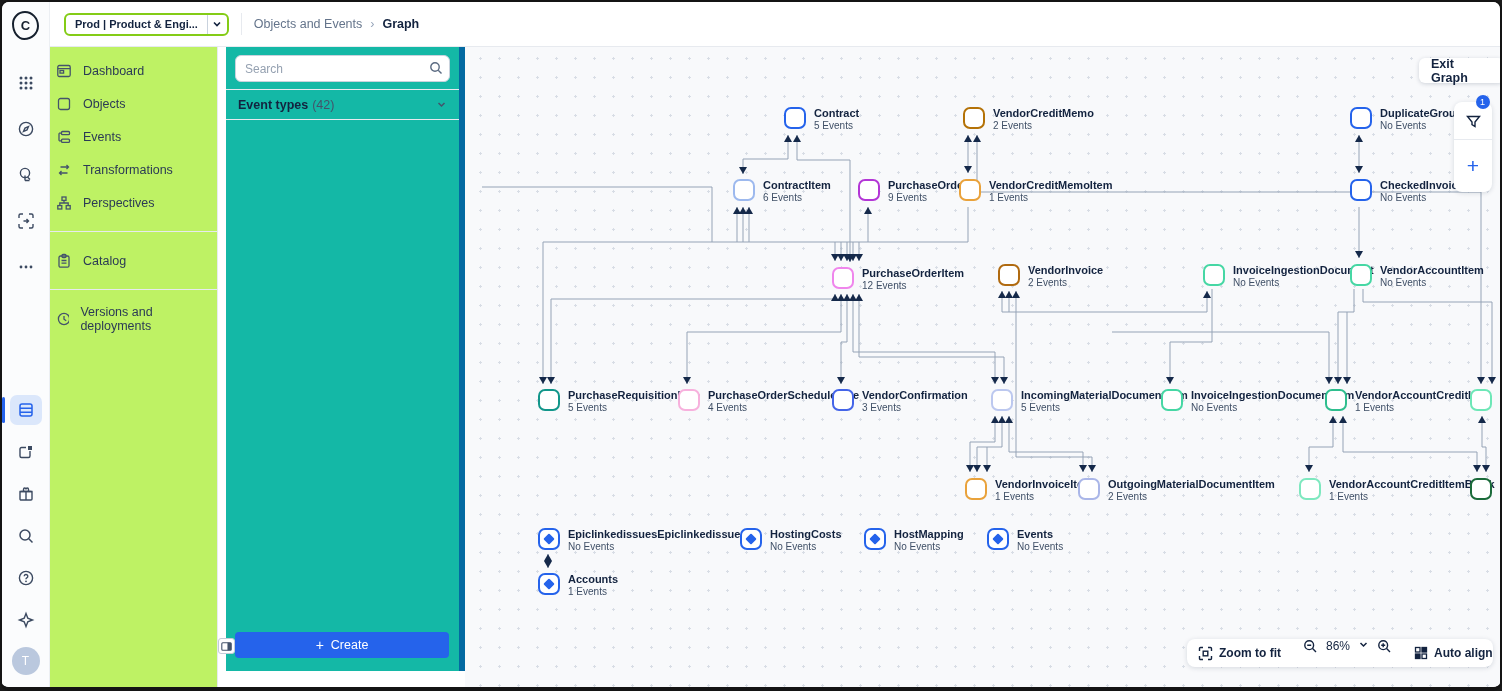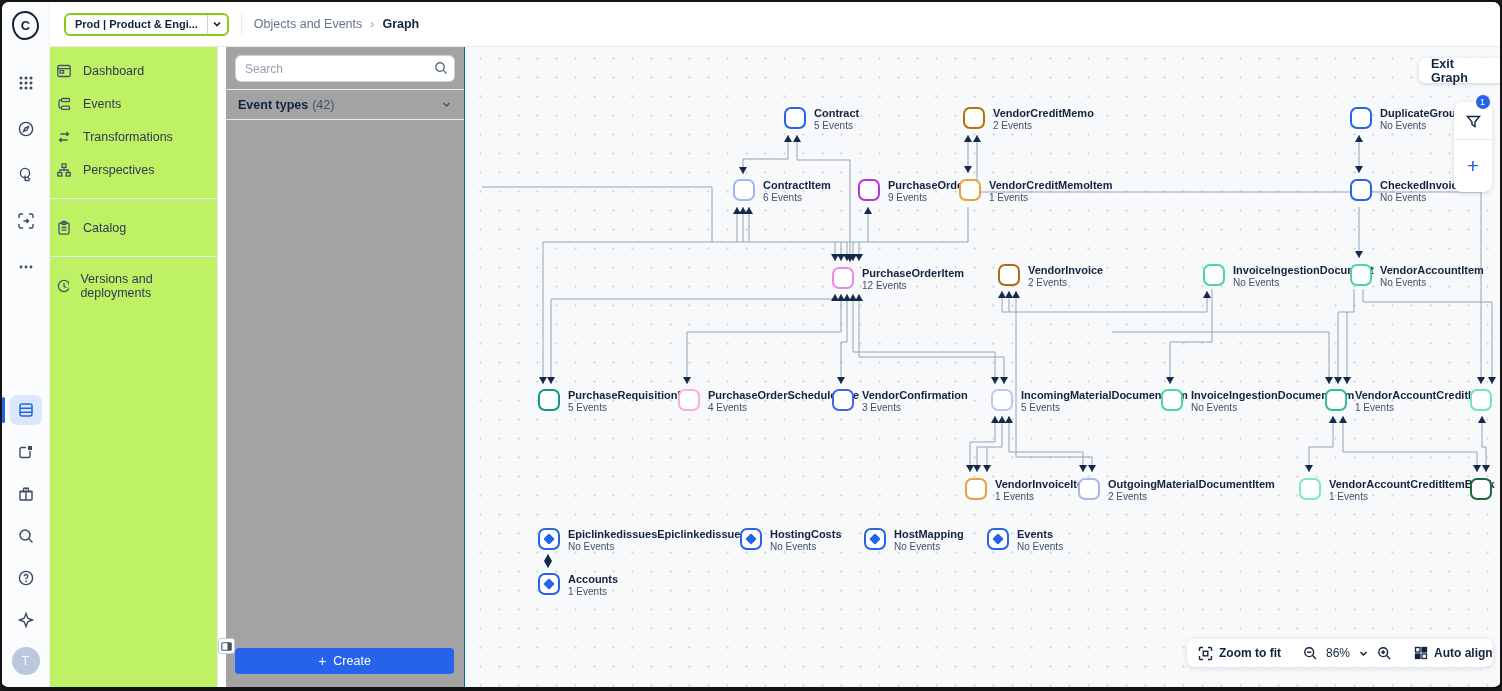--- a/index.html
+++ b/index.html
@@ -31,21 +31,21 @@
   .status-text{font-size:12px;color:#13233f;font-weight:500;}
   .tb-btn{display:flex;align-items:center;gap:6px;height:24px;padding:0 10px;background:#fff;border:1px solid #c9d2dd;border-radius:6px;font-size:12px;font-weight:600;color:#13233f;}
 
   
   .nav{position:absolute;left:40px;top:45px;width:176px;bottom:0;background:#bef264;border-right:1px solid #e7eaef;padding-top:7px;}
   .nav-item{display:flex;align-items:center;gap:11px;height:33px;padding:0 14px;font-size:12.5px;color:#2b3a55;}
   .nav-divider{height:1px;background:#e7eaef;margin:12px 0;}
   .collapse-btn{position:absolute;left:216px;top:636px;width:17px;height:16px;background:#fff;border:1px solid #c2ccd8;border-radius:3px;display:flex;align-items:center;justify-content:center;z-index:6;}
 
   
-  .types{position:absolute;left:224px;top:45px;width:239px;bottom:0;background:#a3a3a3;border-right:1px solid #0369a1;}
+  .types{position:absolute;left:224px;top:45px;width:239px;bottom:16px;background:#14b8a6;border-right:6px solid #0369a1;}
   .search-wrap{padding:8px 9px 7px 9px;border-bottom:1px solid #e7eaef;}
   .search-box{position:relative;}
   .search-input{width:100%;height:27px;border:1px solid #c9d2dd;border-radius:6px;padding:0 26px 0 9px;font-size:12px;color:#13233f;outline:none;font-family:"Liberation Sans",sans-serif;}
   .search-input::placeholder{color:#95a1b1;}
   .search-ico{position:absolute;right:7px;top:6px;}
   .type-row{display:flex;align-items:center;height:30px;padding:0 12px;border-bottom:1px solid #e7eaef;}
   .type-label{font-size:12.5px;font-weight:700;color:#13233f;}
   .type-count{font-size:12.5px;color:#44536b;margin-left:4px;}
   .type-chev{margin-left:auto;}
   .create-btn{position:absolute;left:9px;right:10px;bottom:13px;height:26px;background:#2563eb;border-radius:4px;color:#fff;font-size:12.5px;display:flex;align-items:center;justify-content:center;gap:7px;}
@@ -62,21 +62,21 @@
   .gnode-name{font-size:11px;font-weight:700;color:#13233f;line-height:12px;}
   .gnode-sub{font-size:10px;color:#3f4f66;line-height:12px;margin-top:1px;}
 
   .exit-btn{position:absolute;left:954px;top:11px;height:25px;padding:0 12px;background:#fff;border-radius:6px;box-shadow:0 1px 4px rgba(15,35,63,.18);display:flex;align-items:center;font-size:12.5px;font-weight:600;color:#13233f;z-index:3;}
   .filter-panel{position:absolute;left:989px;top:55px;width:38px;height:90px;background:#fff;border-radius:8px;box-shadow:0 1px 5px rgba(15,35,63,.15);display:flex;flex-direction:column;align-items:center;z-index:3;}
   .filter-top{position:relative;padding:13px 0 10px 0;}
   .filter-badge{position:absolute;top:-7px;right:-9px;width:14px;height:14px;border-radius:50%;background:#2563eb;color:#fff;font-size:9px;display:flex;align-items:center;justify-content:center;}
   .filter-div{width:100%;height:1px;background:#e7eaef;}
   .plus-btn{flex:1;display:flex;align-items:center;justify-content:center;color:#2563eb;font-size:21px;font-weight:400;width:100%;}
 
-  .zoombar{position:absolute;left:722px;top:592px;width:306px;height:28px;background:#fff;border-radius:8px;box-shadow:0 1px 5px rgba(15,35,63,.15);display:flex;align-items:center;padding:0 11px;gap:8px;z-index:3;}
+  .zoombar{position:absolute;left:722px;top:592px;width:306px;height:28px;background:#fff;border-radius:8px;box-shadow:0 1px 5px rgba(15,35,63,.15);display:flex;padding:0 11px;gap:8px;z-index:3;}
   .zb-label{font-size:12px;font-weight:600;color:#13233f;white-space:nowrap;}
   .zb-pct{font-size:12px;color:#13233f;}
   .zb-div{width:1px;height:16px;background:#e2e6ec;margin:0 3px;}
   .zb-item{display:flex;align-items:center;gap:6px;}
 </style>
 </head>
 <body>
 
 <div class="window">
 
@@ -187,20 +187,26 @@
   </div>
 
   <div class="nav">
     <div class="nav-item">
       <svg width="16" height="16" fill="none" stroke="#44536b" stroke-width="1.3">
           <rect x="1.8" y="2.5" width="12.4" height="11" rx="1.5"></rect>
           <path d="M1.8 5.6h12.4"></path>
           <rect x="4" y="7.5" width="3.6" height="2.6"></rect>
         </svg>
       <span>Dashboard</span>
+    </div>
+    <div class="nav-item">
+      <svg width="16" height="16" fill="none" stroke="#44536b" stroke-width="1.3">
+          <rect x="2.5" y="2.5" width="11" height="11" rx="2"></rect>
+        </svg>
+      <span>Objects</span>
     </div>
     <div class="nav-item">
       <svg width="16" height="16" fill="none" stroke="#44536b" stroke-width="1.3">
           <path d="M3 4.2v7.6"></path>
           <rect x="5.5" y="2.5" width="8" height="3.2" rx="1"></rect>
           <rect x="5.5" y="10.2" width="8" height="3.2" rx="1"></rect>
           <path d="M3 4.2h2.5 M3 11.8h2.5"></path>
         </svg>
       <span>Events</span>
     </div>

